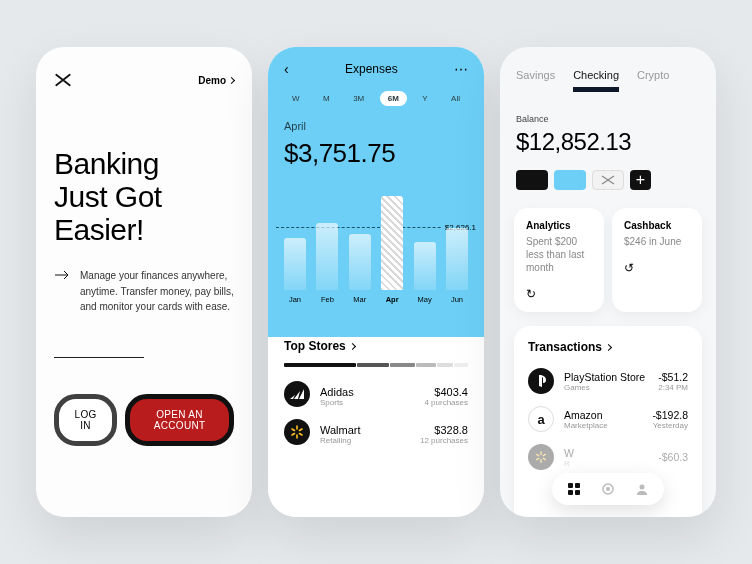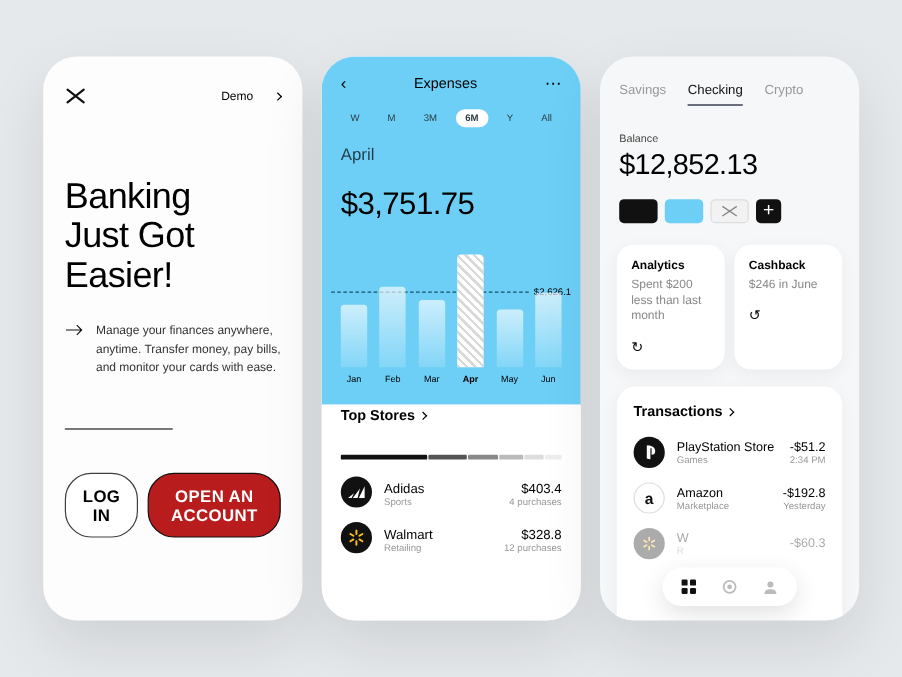--- a/index.html
+++ b/index.html
@@ -3,73 +3,73 @@
 <meta charset="utf-8">
 <style>
 *{margin:0;padding:0;box-sizing:border-box;font-family:-apple-system,BlinkMacSystemFont,"Segoe UI",Helvetica,Arial,sans-serif;-webkit-font-smoothing:antialiased}
 body{background:#e6e9ec;width:752px;height:564px;display:flex;align-items:center;justify-content:center;gap:16px;padding:40px 28px}
 .phone{background:#fdfdfd;border-radius:28px;width:216px;height:470px;box-shadow:0 20px 50px rgba(0,0,0,.1);position:relative;overflow:hidden;flex:none}
 
 
 .s1{display:flex;flex-direction:column;padding:24px 18px 18px}
 .s1-top{display:flex;align-items:center;justify-content:space-between;margin-bottom:58px}
 .logo{width:18px;height:18px}
-.demo{display:flex;align-items:center;gap:18px;font-size:10px;font-weight:400}
+.demo{display:flex;align-items:center;gap:3px;font-size:10px;font-weight:700}
 .hero{font-size:30px;line-height:1.1;letter-spacing:-.5px;font-weight:500;margin-bottom:22px}
 .sub{display:flex;gap:10px;margin-bottom:42px}
 .sub .arr{flex:none;margin-top:2px}
 .sub p{font-size:10px;line-height:1.55;color:#333}
 .divider{border:none;border-top:1px solid #222;width:90px;margin-bottom:36px}
 .btns{display:flex;gap:8px}
-.btn{border-radius:22px;font-size:14px;font-weight:700;letter-spacing:.3px;padding:10px 14px;border:1px solid #404040;cursor:pointer;background:#fff}
+.btn{border-radius:22px;font-size:10px;font-weight:400;letter-spacing:.3px;padding:10px 14px;border:5px solid #404040;cursor:pointer;background:#fff}
 .btn.pri{background:#b91c1c;color:#fff;border-color:#111}
 
 
 .s2{display:flex;flex-direction:column}
 .chart-area{background:linear-gradient(180deg,#6dcff6 0%,#6dcff6 100%);padding:14px 0 0;height:290px;position:relative}
 .hd{display:flex;align-items:center;justify-content:space-between;padding:0 16px;margin-bottom:14px}
 .hd .title{font-size:12px;font-weight:500}
 .back,.dots{font-size:14px}
 .tabs{display:flex;justify-content:space-between;padding:0 16px;font-size:8px;color:#2a3a3f;margin-bottom:14px}
 .tab{padding:3px 8px;border-radius:10px}
 .tab.active{background:#fff;font-weight:600}
-.month-lbl{font-size:14px;padding:0 16px;margin-bottom:18px;opacity:.7}
+.month-lbl{font-size:11px;padding:0 16px;margin-bottom:6px;opacity:.7}
 .amount{font-size:26px;font-weight:400;letter-spacing:-.5px;padding:0 16px;margin-bottom:10px}
 .bars{position:relative;height:125px;margin:0 8px}
 .ref-line{position:absolute;left:0;right:0;border-top:1px dashed #14526a;display:flex;justify-content:flex-end}
 .ref-line span{font-size:8px;background:#6dcff6;padding-left:4px;margin-top:-5px}
 .bars-row{position:absolute;bottom:14px;left:8px;right:8px;display:flex;align-items:flex-end;justify-content:space-between}
 .bar{width:22px;border-radius:3px 3px 0 0;background:linear-gradient(180deg,rgba(255,255,255,.65) 0%,rgba(255,255,255,.15) 100%)}
 .bar.hi{background:#fff;position:relative;overflow:hidden}
 .bar.hi::after{content:"";position:absolute;inset:0;background:repeating-linear-gradient(45deg,rgba(0,0,0,.15) 0 2px,transparent 2px 5px)}
 .xlabels{position:absolute;bottom:0;left:8px;right:8px;display:flex;justify-content:space-between;font-size:7.5px}
 .xlabels span{width:22px;text-align:center}
 .xlabels .hi{font-weight:700}
 .sheet{background:#fff;flex:1;border-radius:20px 20px 0 0;margin-top:-14px;padding:16px}
-.sheet h3{font-size:12px;font-weight:600;display:flex;align-items:center;gap:4px;margin-bottom:26px}
+.sheet h3{font-size:12px;font-weight:600;display:flex;align-items:center;gap:4px;margin-bottom:10px}
 .hbars{display:flex;gap:1px;height:4px;margin-bottom:14px}
 .hbars div{background:#111;border-radius:1px}
 .hbars div:nth-child(1){width:40%}
 .hbars div:nth-child(2){width:18%;background:#555}
 .hbars div:nth-child(3){width:14%;background:#888}
 .hbars div:nth-child(4){width:11%;background:#bbb}
 .hbars div:nth-child(5){width:9%;background:#ddd}
 .hbars div:nth-child(6){width:8%;background:#eee}
 .store{display:flex;align-items:flex-end;gap:10px;margin-bottom:12px}
 .store .ico{width:26px;height:26px;border-radius:50%;background:#111;display:flex;align-items:center;justify-content:center;flex:none}
 .store .meta{flex:1}
 .store .name{font-size:11px;font-weight:500}
 .store .cat{font-size:8px;color:#999}
 .store .amt{font-size:11px;font-weight:500;text-align:right}
 .store .cnt{font-size:8px;color:#999;text-align:right}
 
 
 .s3{display:flex;flex-direction:column;padding:22px 14px 0;background:#f6f7f8}
 .acct-tabs{display:flex;gap:18px;font-size:11px;margin-bottom:22px;color:#999;padding:0 2px}
-.acct-tabs .on{color:#111;font-weight:500;border-bottom:1px solid #0f172a;padding-bottom:6px}
+.acct-tabs .on{color:#111;font-weight:500;border-bottom:5px solid #0f172a;padding-bottom:6px}
 .bal-lbl{font-size:9px;color:#444;margin-bottom:4px;padding:0 2px}
 .bal{font-size:24px;letter-spacing:-.5px;font-weight:400;margin-bottom:14px;padding:0 2px}
 .cards-row{display:flex;gap:6px;margin-bottom:18px;padding:0 2px}
 .card{width:32px;height:20px;border-radius:4px;background:#111}
 .card.c2{background:#6dcff6}
 .card.c3{background:#f2f2f2;border:1px solid #ddd;position:relative}
 .card.c3 svg{position:absolute;inset:0;margin:auto}
 .card.add{background:#111;display:flex;align-items:center;justify-content:center;color:#fff;width:21px}
 .mini{display:flex;gap:8px;margin-bottom:14px}
 .mini .box{flex:1;background:#fff;border-radius:14px;padding:12px 12px 10px;box-shadow:0 4px 14px rgba(0,0,0,.05)}

